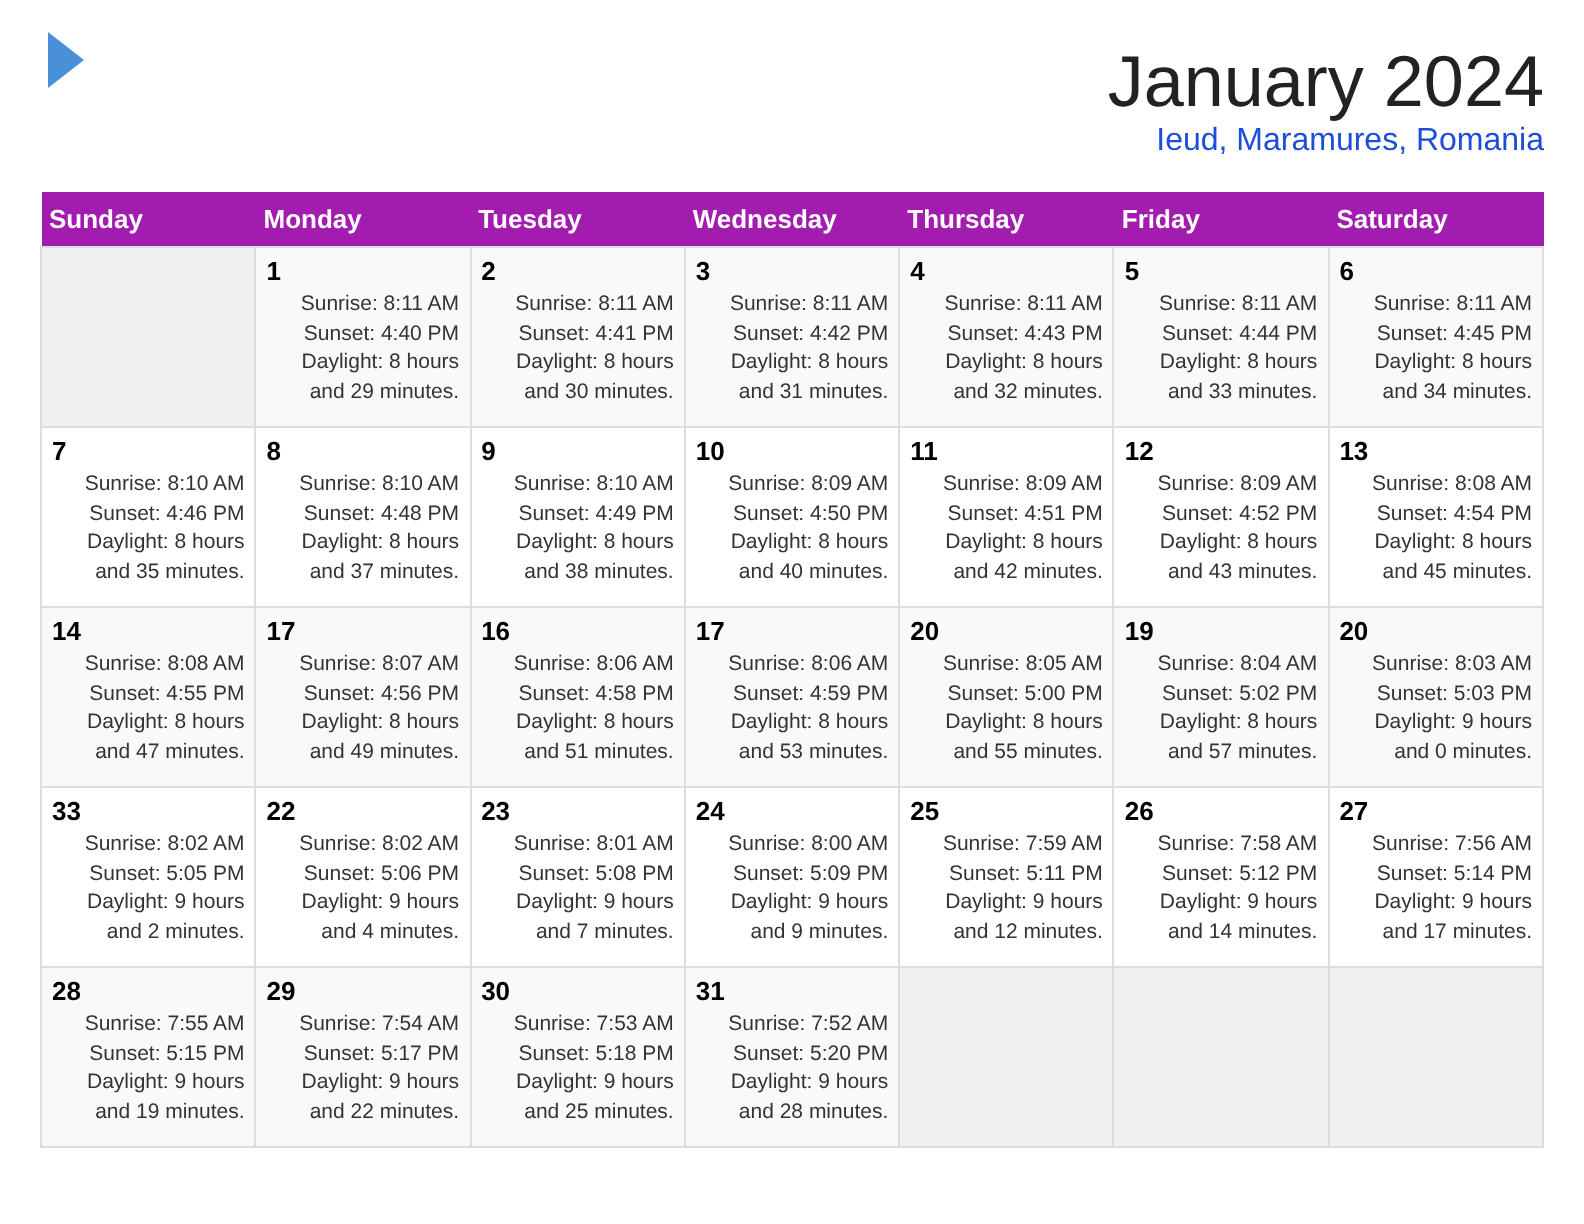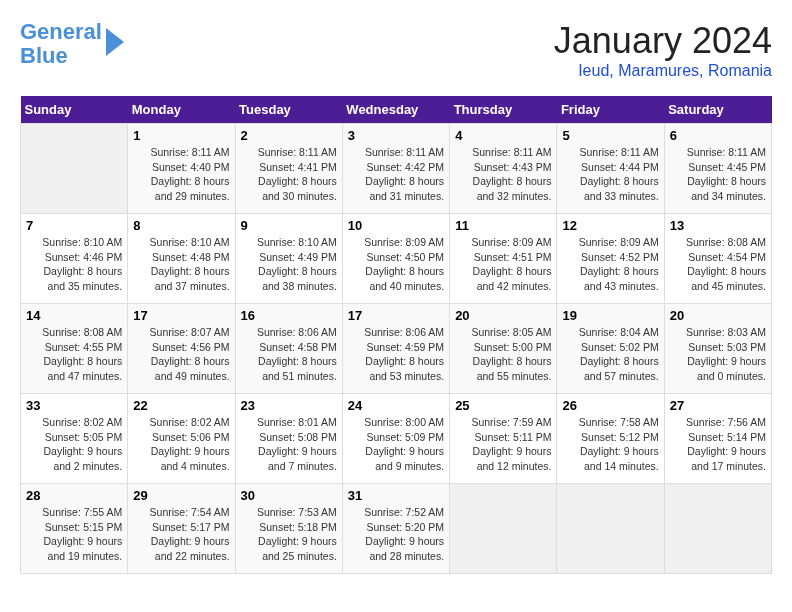--- a/index.html
+++ b/index.html
@@ -50,21 +50,21 @@
     .location-title {
       font-size: 16px;
       color: #1d4ed8;
     }
     table {
       width: 100%;
       border-collapse: collapse;
       font-size: 11px;
     }
     thead tr th {
-      background-color: #4c1d95;
+      background-color: #a21caf;
       color: #fff;
       padding: 6px 4px;
       text-align: left;
       font-size: 13px;
       font-weight: bold;
     }
     tbody tr td {
       border: 1px solid #ddd;
       padding: 4px 5px;
       vertical-align: top;
@@ -92,26 +92,20 @@
     }
     .empty-cell {
       background: #f0f0f0 !important;
     }
   </style>
 </head>
 <body>
 
 <div class="header">
   <div class="logo">
-    <div>
-      <div class="logo-text">
-        <span>General</span><br>
-        <span style="color:#4a90d9;">Blue</span>
-      </div>
-    </div>
     <div class="logo-arrow"></div>
   </div>
   <div class="title-block">
     <div class="month-title">January 2024</div>
     <div class="location-title">Ieud, Maramures, Romania</div>
   </div>
 </div>
 
 <table>
   <thead>

